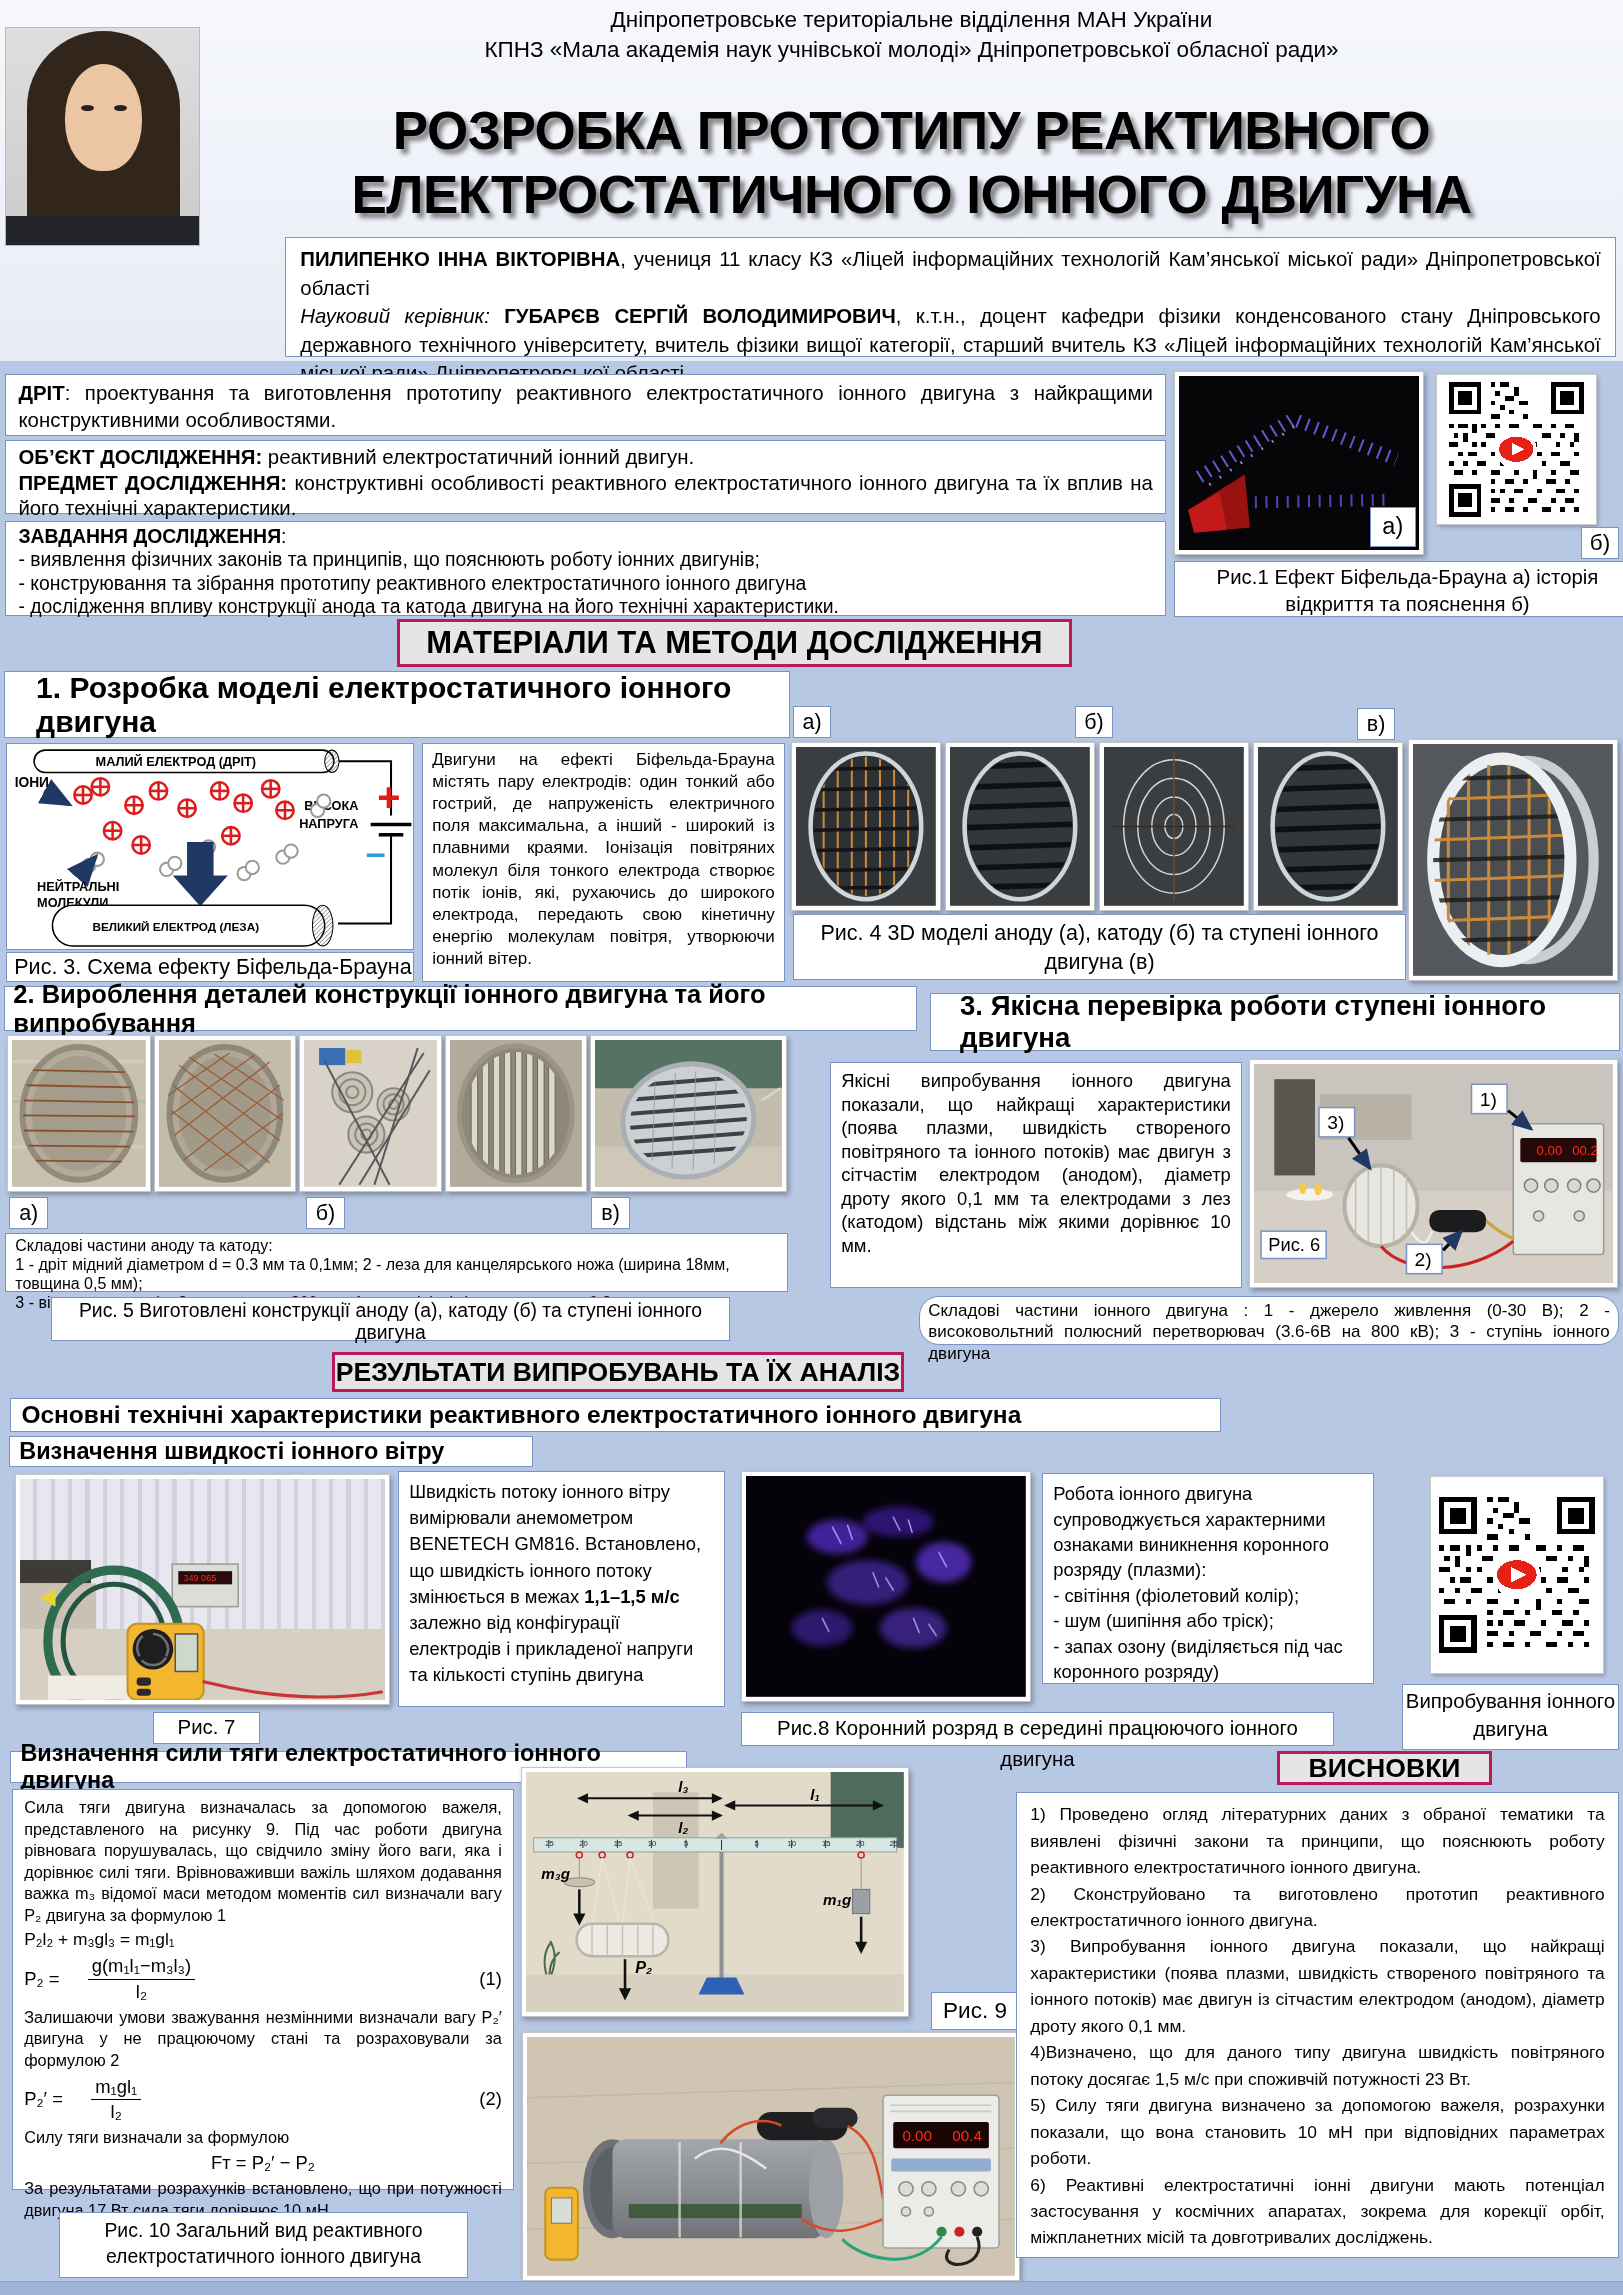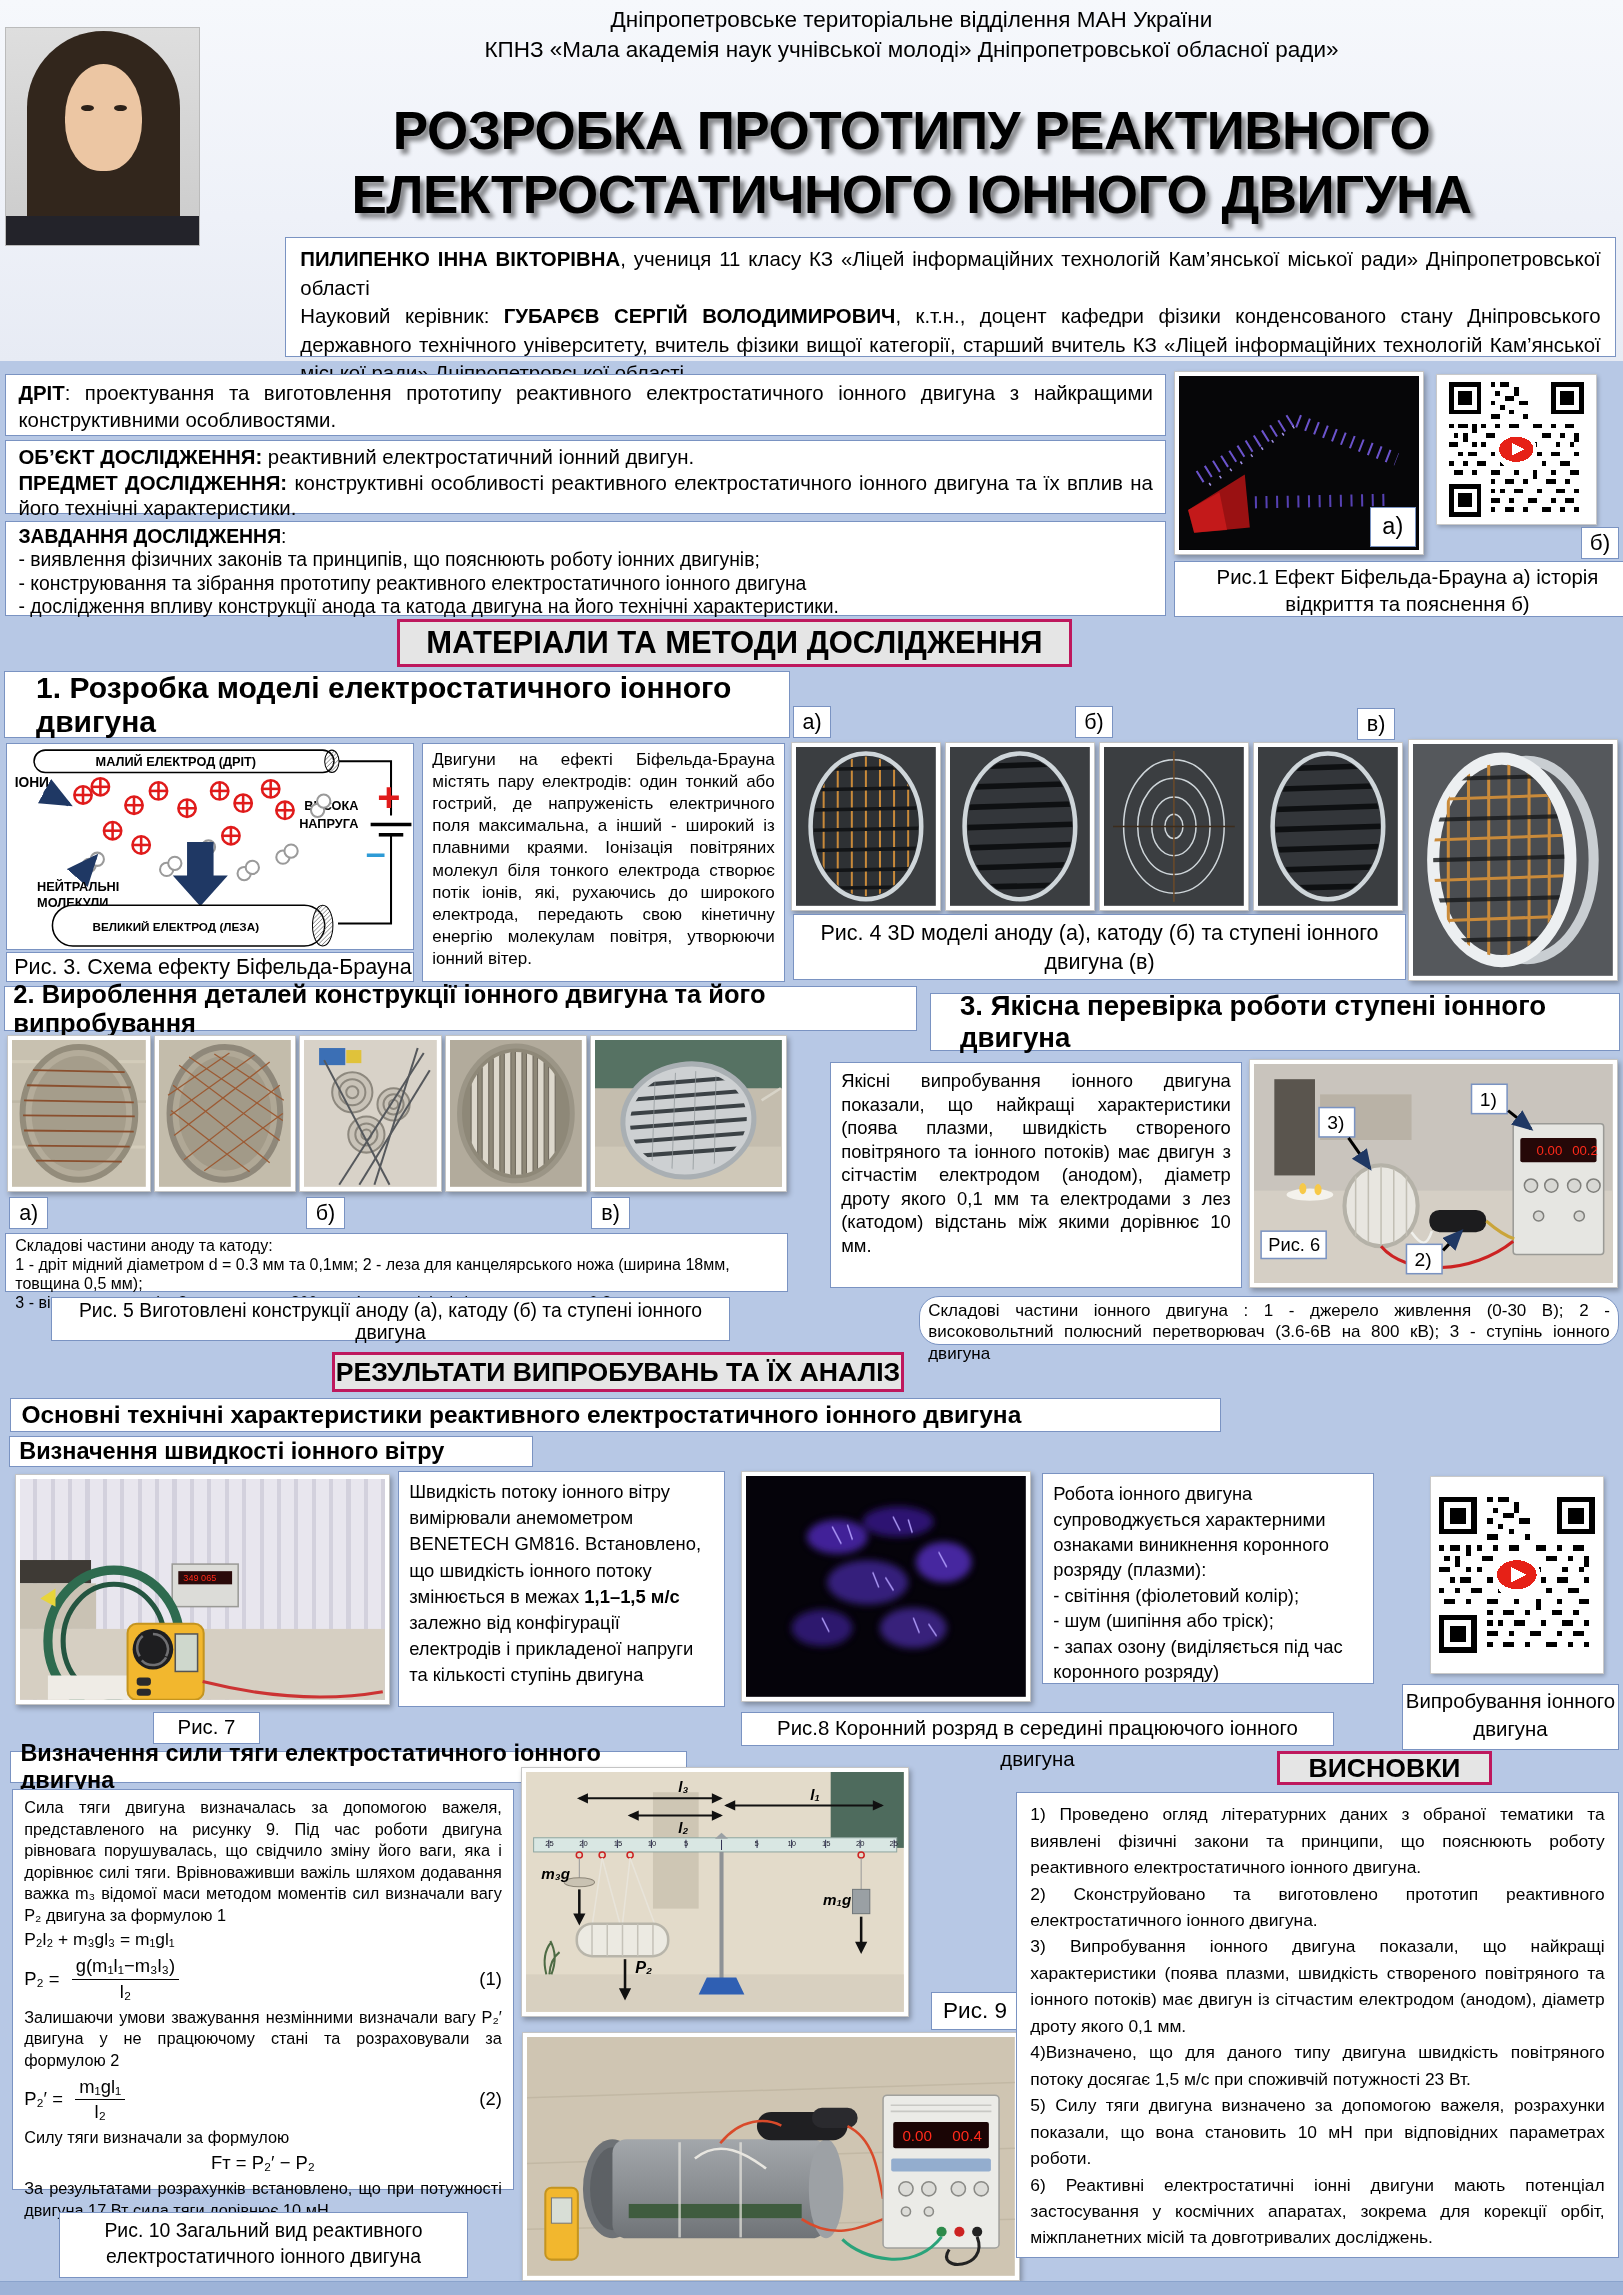--- a/index.html
+++ b/index.html
@@ -15,22 +15,22 @@
   .title{left:199px;width:1425px;text-align:center;font-size:53px;font-weight:bold;letter-spacing:-0.5px;text-shadow:4.6px 4.6px 4.6px rgba(0,0,0,.45);}
   .box{background:#fff;border:1px solid #7a93c2;}
   .caption{background:#fff;border:1px solid #7a93c2;text-align:center;}
   .chip{background:#fff;border:1px solid #7a93c2;display:flex;align-items:center;justify-content:center;font-size:21.5px;}
   .hdr{background:#fff;border:1px solid #7a93c2;font-weight:bold;display:flex;align-items:center;}
   .banner{background:#e5e5e5;border:3px solid #be185d;font-weight:bold;display:flex;align-items:center;justify-content:center;}
   .photo{background:#fff;border:0.5px solid #c4c4c4;box-shadow:2px 2.6px 5.1px rgba(0,0,0,.30);padding:4.1px;}
   .photo-inner{position:relative;width:100%;height:100%;overflow:hidden;}
   .just{text-align:justify;}
   .b{font-weight:bold;}
-  .i{}
-  .frac{display:inline-flex;flex-direction:column;text-align:center;vertical-align:middle;margin:0 5px;}
+  .i{font-style:italic;}
+  .frac{display:inline-flex;flex-direction:column;text-align:center;vertical-align:middle;margin:0 21px;}
   .frac .num{border-bottom:1.5px solid #000;padding:0 4.1px;}
   .formula-row{display:flex;align-items:center;justify-content:center;gap:7.2px;font-size:18.4px;}
   .formula-no{margin-left:auto;font-size:18.4px;}
   svg text{font-family:"Liberation Sans",sans-serif;}
   .blinds{background:repeating-linear-gradient(90deg,#e8e6ee 0 13.3px,#d3d1dd 13.3px 17.4px);}
 </style>
 </head>
 <body>
 
 <div class="poster">

